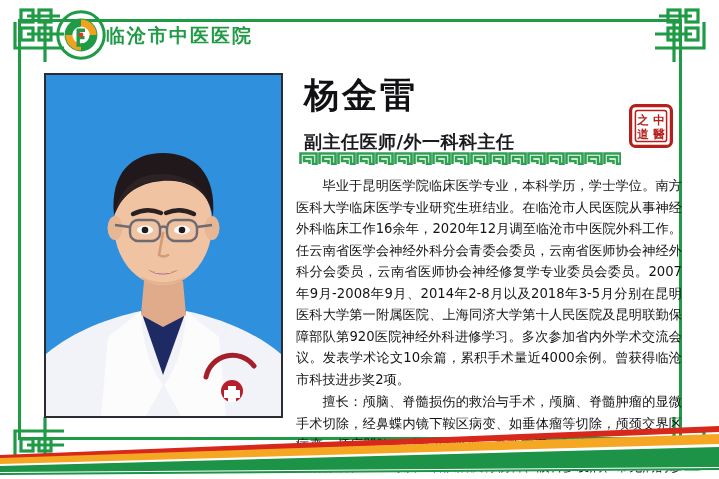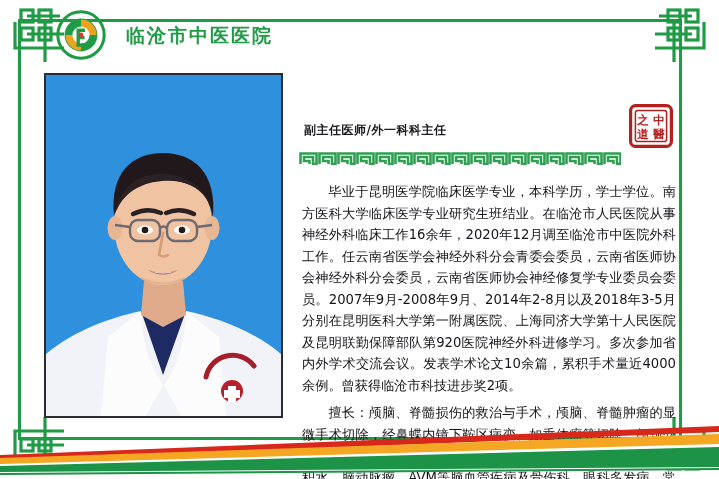--- a/index.html
+++ b/index.html
@@ -41,21 +41,21 @@
   .corner-br { left: 651px; top: 411px; transform: scale(-1,-1); }
   .corner svg { display: block; }
 
   
   .logo-block {
     position: absolute;
     left: 56px;
     top: 10px;
     display: flex;
     align-items: center;
-    gap: 20px;
+    gap: 0;
   }
   .logo-mark { width: 50px; height: 50px; display: block; }
   .logo-names {
     display: flex;
     flex-direction: column;
     justify-content: center;
     line-height: 1.08;
   }
   .logo-name {
     font-family: "DejaVu Sans", "Liberation Sans", sans-serif;
@@ -89,23 +89,23 @@
     font-family: "DejaVu Sans", "Liberation Sans", sans-serif;
     font-size: 35px;
     font-weight: bold;
     color: #111114;
     letter-spacing: 3px;
     line-height: 1;
   }
   .doctor-title {
     position: absolute;
     left: 304px;
-    top: 124px;
+    top: 133px;
     font-family: "DejaVu Sans", "Liberation Sans", sans-serif;
-    font-size: 12px;
+    font-size: 18px;
     font-weight: bold;
     color: #1b1b1f;
     letter-spacing: 0.5px;
     line-height: 1;
     text-align: center;
   }
 
   
   .seal {
     position: absolute;
@@ -133,21 +133,21 @@
     left: 296px;
     top: 175px;
     width: 386px;
     font-family: "DejaVu Sans", "Liberation Sans", sans-serif;
     font-size: 13.2px;
     line-height: 1.63;
     color: #141418;
     text-align: justify;
     text-justify: inter-ideograph;
   }
-  .bio p { margin: 6px; text-indent: 2em; }
+  .bio p { margin: 0; text-indent: 2em; }
   .bio p + p { margin-top: 1px; }
   .bio .lead { font-weight: normal; }
 
   
   .ribbon {
     position: absolute;
     left: 0;
     top: 424px;
     width: 719px;
     height: 55px;
@@ -284,20 +284,21 @@
 
         <g transform="translate(186,300)">
           <path d="M-26 2 A27 27 0 0 1 22 -9" stroke="#a51f2a" stroke-width="5" fill="none" stroke-linecap="round"></path>
           <circle cx="0" cy="16" r="11" fill="#b6202c"></circle>
           <path d="M-4 11 h8 v4 h4 v8 h-4 v4 h-8 v-4 h-4 v-8 h4 z" fill="#ffffff"></path>
         </g>
       </svg>
     </div>
   </div>
 
+  <div class="doctor-name">杨金雷</div>
   <div class="doctor-title">副主任医师/外一科科主任</div>
 
   <div class="seal">
     <svg viewBox="0 0 44 44" width="44" height="44" aria-hidden="true">
       <rect x="1.6" y="1.6" width="40.8" height="40.8" rx="5" fill="none" stroke="#b5201d" stroke-width="3.2"></rect>
       <rect x="6.4" y="6.4" width="31.2" height="31.2" rx="2.4" fill="none" stroke="#b5201d" stroke-width="1.5"></rect>
       <g fill="#b5201d" font-family="'DejaVu Sans','Liberation Sans',sans-serif" font-size="11.5" font-weight="bold" text-anchor="middle">
         <text x="30" y="19.6">中</text>
         <text x="14" y="19.6">之</text>
         <text x="30" y="34.2">醫</text>

